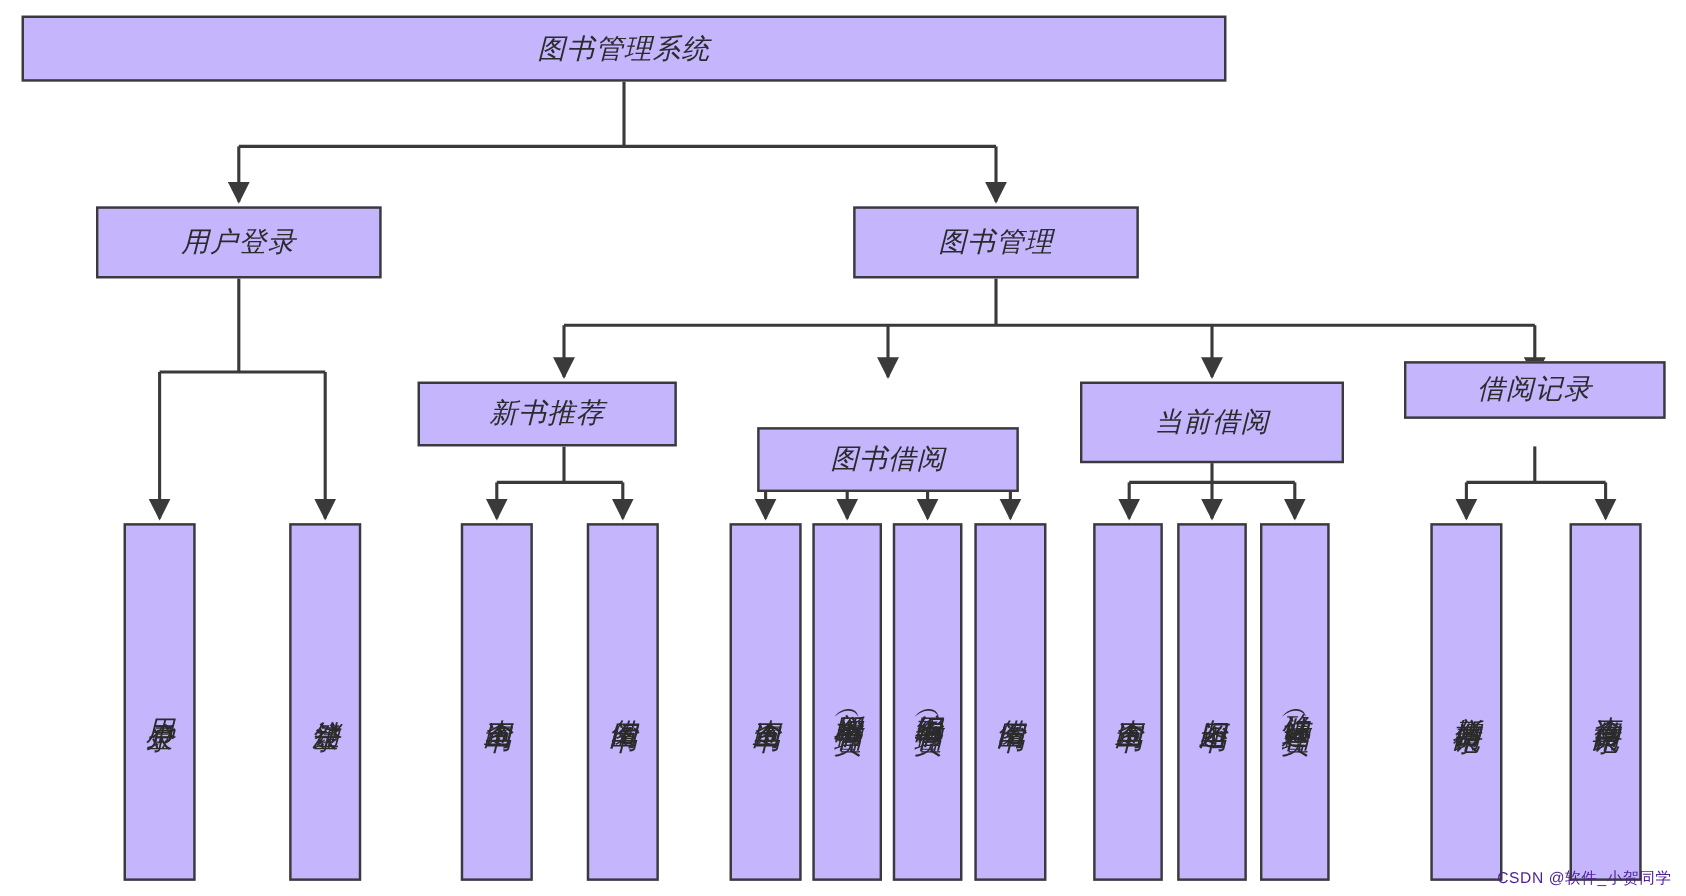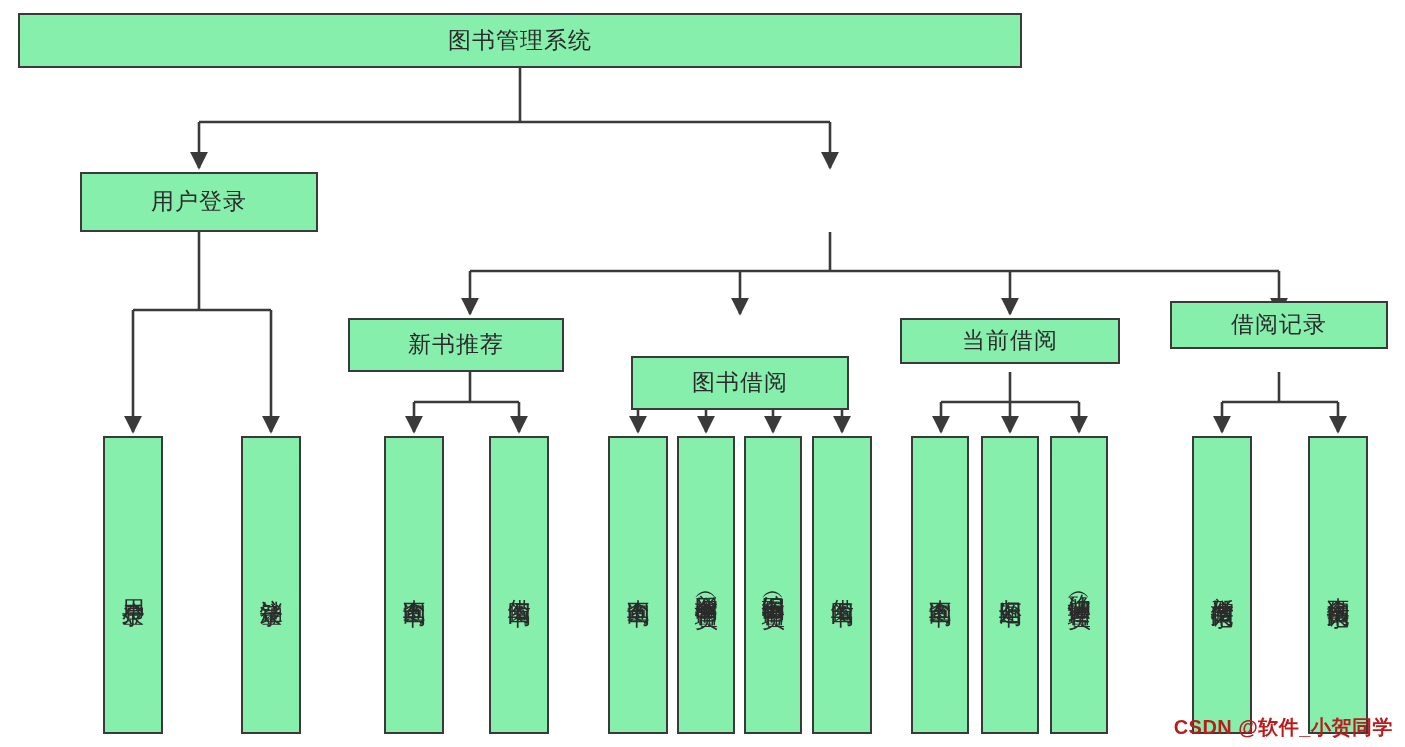--- a/index.html
+++ b/index.html
@@ -22,26 +22,27 @@
     left: 0;
     top: 0;
     width: 1405px;
     height: 747px;
     pointer-events: none;
   }
   .node {
     position: absolute;
     box-sizing: border-box;
     border: 2.5px solid #3a3a3a;
-    background: #86efac;
+    background: #c4b5fd;
     display: flex;
     align-items: center;
     justify-content: center;
     color: #2b2b2b;
     text-align: center;
+    font-style: italic;
   }
   .node.horiz {
     font-size: 23px;
     letter-spacing: 1px;
     line-height: 1.2;
   }
   .node.root {
     font-size: 23px;
   }
   .node.vert {
@@ -57,26 +58,25 @@
   .node.vert .vtext {
     writing-mode: vertical-rl;
     text-orientation: upright;
     display: block;
     white-space: normal;
   }
   .watermark {
     position: absolute;
     right: 12px;
     bottom: 6px;
-    font-size: 20px;
-    color: #b91c1c;
+    font-size: 13px;
+    color: #4c1d95;
     letter-spacing: 0.5px;
     white-space: nowrap;
     user-select: none;
-    font-weight: bold;
   }
 </style>
 </head>
 <body>
 
 <div id="canvas">
 
   <svg id="edges" viewBox="0 0 1405 747" xmlns="http://www.w3.org/2000/svg">
     <defs>
       <marker id="arrow" viewBox="0 0 10 10" refX="9" refY="5" markerWidth="7" markerHeight="7" orient="auto-start-reverse">
@@ -131,30 +131,33 @@
   </svg>
 
   <div class="node horiz root" style="left:18px; top:13px; width:1004px; height:55px;">
     <span>图书管理系统</span>
   </div>
 
   <div class="node horiz" style="left:80px; top:172px; width:238px; height:60px;">
     <span>用户登录</span>
   </div>
 
+  <div class="node horiz" style="left:711px; top:172px; width:238px; height:60px;">
+    <span>图书管理</span>
+  </div>
 
   <div class="node horiz" style="left:348px; top:318px; width:216px; height:54px;">
     <span>新书推荐</span>
   </div>
 
   <div class="node horiz" style="left:631px; top:318px; width:218px; height:54px;margin-top:38px;">
     <span>图书借阅</span>
   </div>
 
-  <div class="node horiz" style="left:900px; top:318px; width:220px; height:46px;">
+  <div class="node horiz" style="left:900px; top:318px; width:220px; height:68px;">
     <span>当前借阅</span>
   </div>
 
   <div class="node horiz" style="left:1170px; top:301px; width:218px; height:48px;">
     <span>借阅记录</span>
   </div>
 
   <div class="node vert" style="left:103px; top:436px; width:60px; height:298px;">
     <span class="vtext">用户登录</span>
   </div>

